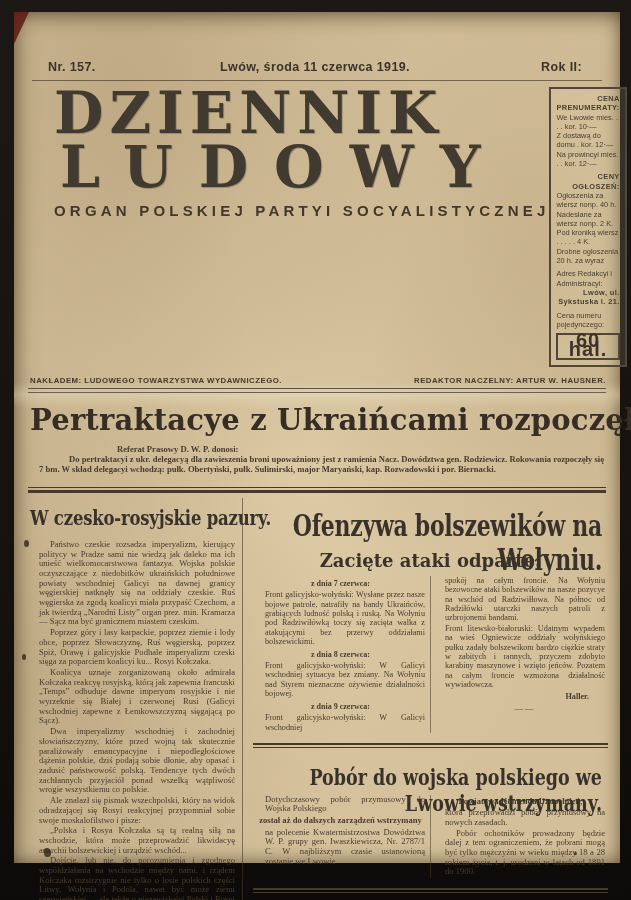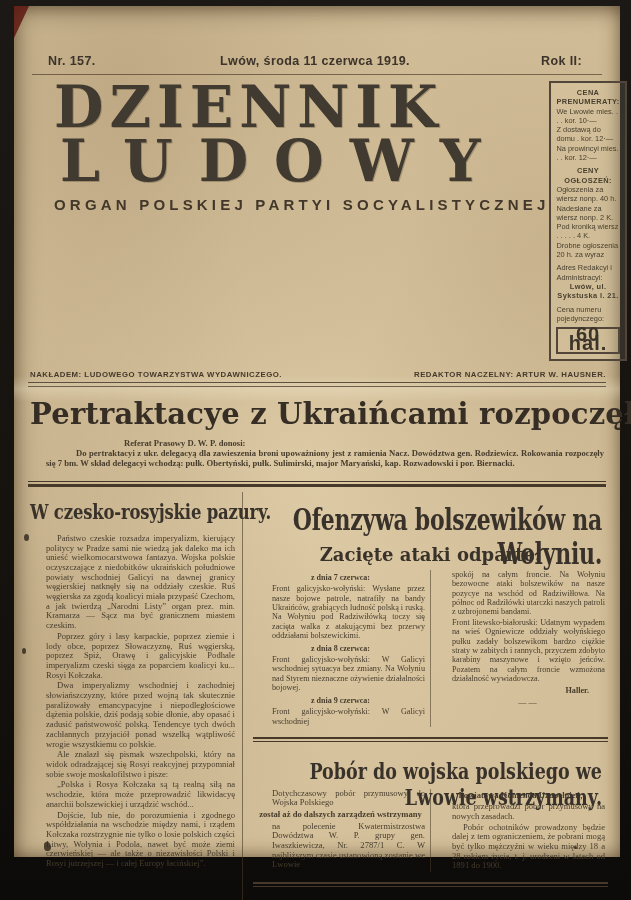--- a/index.html
+++ b/index.html
@@ -2,21 +2,21 @@
 <html><head>
 <meta charset="utf-8">
 <style>
   html,body{margin:0;padding:0;}
   body{
     width:631px;height:900px;overflow:hidden;position:relative;
     background:linear-gradient(180deg,#1b1815 0%,#16130f 60%,#0d0b09 100%);
     font-family:"Liberation Serif", serif;
   }
   .paper{
-    position:absolute;left:14px;top:6px;width:606px;height:851px;
+    position:absolute;left:14px;top:12px;width:606px;height:851px;
     background:
       radial-gradient(ellipse at 18% 10%, rgba(96,70,38,.18), transparent 42%),
       radial-gradient(ellipse at 85% 30%, rgba(110,84,48,.12), transparent 40%),
       radial-gradient(ellipse at 50% 55%, rgba(255,242,210,.22), transparent 65%),
       radial-gradient(ellipse at 8% 80%, rgba(92,66,34,.16), transparent 35%),
       #d3bf99;
     box-shadow:
       inset 14px 0 22px -12px rgba(55,38,18,.55),
       inset -12px 0 18px -10px rgba(55,38,18,.45),
       inset 0 16px 20px -12px rgba(55,38,18,.5),
@@ -57,21 +57,21 @@
   .subtitle{
     font-family:"Liberation Sans", sans-serif;font-weight:bold;font-size:15px;
     letter-spacing:4.2px;color:#42372a;margin-top:7px;white-space:nowrap;
   }
   .pricebox{
     width:150px;border:2px solid #52463a;margin-top:2px;align-self:flex-start;
     padding:5px 5px 5px 5px;background:rgba(255,244,214,.12);
     font-family:"Liberation Sans", sans-serif;font-size:7.4px;line-height:9.3px;color:#49402f;
   }
   .pricebox p{margin:0;text-indent:0;}
-  .pricebox p.ctr{text-align:center;font-weight:bold;letter-spacing:.4px;}
+  .pricebox p.ctr{text-align:right;font-weight:bold;letter-spacing:.4px;}
   .pricebox p.gap{margin-top:4px;}
   .pricebox p.bold{font-weight:bold;}
   .price-big{
     border:2px solid #52463a;margin-top:4px;text-align:center;
     font-family:"Liberation Sans", sans-serif;font-weight:bold;font-size:20px;
     padding:1px 0 3px 0;color:#3c332a;letter-spacing:1px;
   }
 
   .pubrow{
     display:flex;justify-content:space-between;align-items:baseline;
@@ -97,21 +97,21 @@
 
   
   .main{display:flex;align-items:stretch;padding:5px 10px 0 16px;}
   .leftcol{width:205px;padding-right:7px;border-right:1.2px solid rgba(70,56,36,.6);}
   .leftcol h2{margin:2px 0 13px 0;white-space:nowrap;}
   .cond{display:inline-block;transform-origin:left top;
     font-family:"DejaVu Serif", serif;font-weight:bold;color:#39322a;}
   .leftcol .cond{font-size:16.5px;transform:scaleY(1.28);letter-spacing:-.2px;}
   .rightregion{flex:1;padding-left:8px;display:flex;flex-direction:column;}
 
-  .art p{margin:0 0 1px 16px;font-size:8.6px;line-height:9.7px;text-align:justify;text-indent:11px;color:#473c2c;}
+  .art p{margin:0 0 1px 9px;font-size:8.6px;line-height:9.7px;text-align:justify;text-indent:11px;color:#473c2c;}
   .art p.nofirst{text-indent:0;}
   .art p.ctr{text-align:center;text-indent:0;font-weight:bold;font-size:8px;margin:3px 0 2px 0;}
   .art p.ctrbold{text-align:center;text-indent:0;font-weight:bold;margin:2px 0;}
   .art p.rgt{text-align:right;text-indent:0;padding-right:16px;margin-top:2px;font-weight:bold;}
   .art p.dash{text-align:center;text-indent:0;margin-top:3px;letter-spacing:2px;}
 
   .sec{padding:2px 0 4px 0;}
   .sec h2{margin:8px;text-align:right;}
   .sec h3{
     margin:4px 0 5px 0;text-align:center;font-family:"DejaVu Serif", serif;
@@ -188,20 +188,21 @@
   </div>
   <div class="dblrule"></div>
 
   <div class="main">
 
     <div class="leftcol art">
       <h2><span class="cond">W czesko-rosyjskie pazury.</span></h2>
       <div>
           <p>Państwo czeskie rozsadza imperyalizm, kierujący politycy w Pradze sami nie wiedzą jak daleko ma ich unieść wielkomocarstwowa fantazya. Wojska polskie oczyszczające z niedobitków ukraińskich południowe powiaty wschodniej Galicyi na dawnej granicy węgierskiej natknęły się na oddziały czeskie. Ruś węgierska za zgodą koalicyi miała przypaść Czechom, a jak twierdzą „Narodni Listy” organ prez. min. Kramarza — Sącz ma być granicznem miastem czeskim.</p>
           <p>Poprzez góry i lasy karpackie, poprzez ziemie i lody obce, poprzez Słowaczyznę, Ruś węgierską, poprzez Spiż, Orawę i galicyjskie Podhale imperyalizm czeski sięga za poparciem koalicyi ku... Rosyi Kołczaka.</p>
+          <p>Koalicya uznaje zorganizowaną około admirała Kołczaka reakcyę rosyjską, którą jak zapewnia francuski „Temps” odbuduje dawne imperyum rosyjskie i nie wyrzeknie się Białej i czerwonej Rusi (Galicyi wschodniej zapewne z Łemkowszczyzną sięgającą po Sącz).</p>
           <p>Dwa imperyalizmy wschodniej i zachodniej słowiańszczyzny, które przed wojną tak skutecznie paraliżowały emancypacyjne i niepodległościowe dążenia polskie, dziś podają sobie dłonie, aby opasać i zadusić państwowość polską. Tendencye tych dwóch zachłannych przyjaciół ponad wszelką wątpliwość wrogie wszystkiemu co polskie.</p>
           <p>Ale znalazł się pismak wszechpolski, który na widok odradzającej się Rosyi reakcyjnej przypomniał sobie swoje moskalofilstwo i pisze:</p>
           <p>„Polska i Rosya Kołczaka są tą realną siłą na wschodzie, która może przeprowadzić likwidacyę anarchii bolszewickiej i urządzić wschód...</p>
           <p>Dojście, lub nie, do porozumienia i zgodnego współdziałania na wschodzie między nami, i rządem Kołczaka rozstrzygnie nie tylko o losie polskich części Litwy, Wołynia i Podola, nawet być może ziemi czerwieńskiej — ale także o niezawisłości Polski i Rosyi jutrzejszej — i całej Europy łacińskiej”.</p>
         </div>
     </div>
 
     <div class="rightregion">
 
       <div class="sec art">

